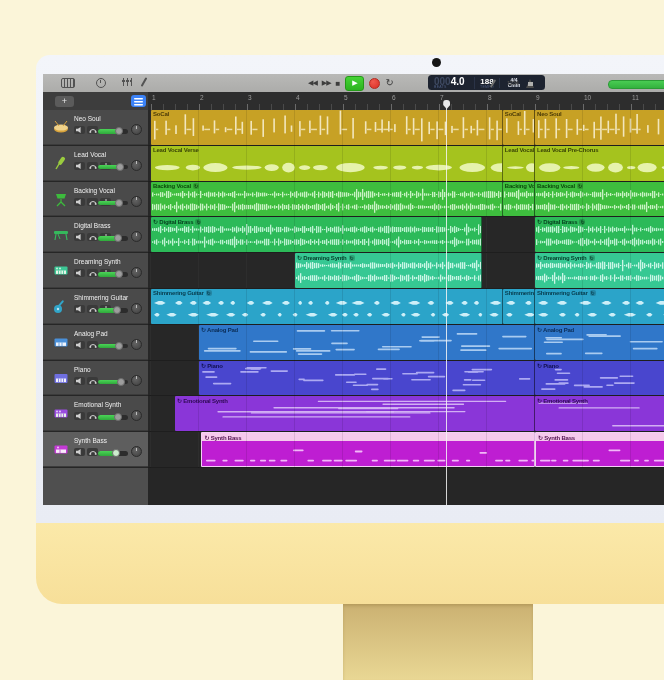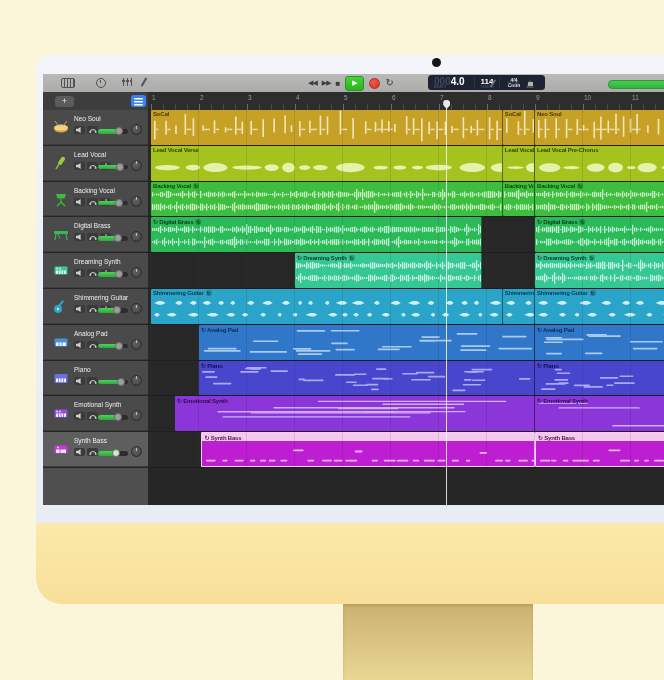--- a/index.html
+++ b/index.html
@@ -121,21 +121,21 @@
       <div class="playbtn">▶</div>
       <div class="recbtn"></div>
       <div class="cyclebtn">↻</div>
     </div>
     <div class="lcd">
       <div class="pos">
         <div class="big"><span class="dim">000</span><span>4.0</span></div>
         <div class="sub">BEATS</div>
       </div>
       <div class="tempo">
-        <div class="big">114</div>
+        <div class="big">188</div>
         <div class="sub">TEMPO</div>
       </div>
       <div class="sig">
         <div>4/4</div>
         <div>Cmin</div>
       </div>
       <div class="chev">▾</div>
     </div>
     <div class="ico-pencil2"></div>
     <div class="countin">1234</div>

